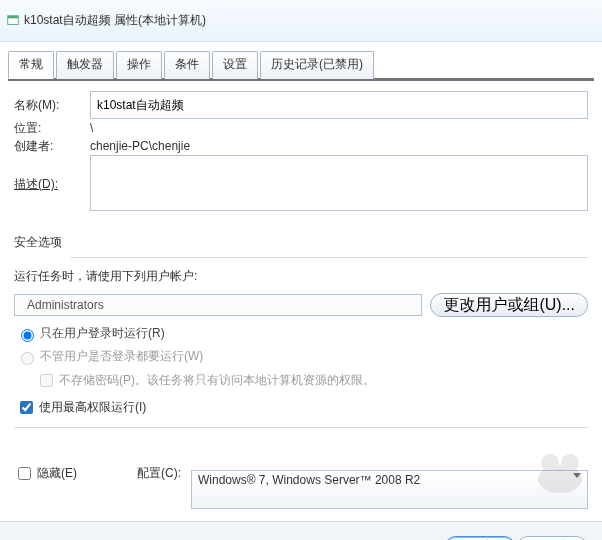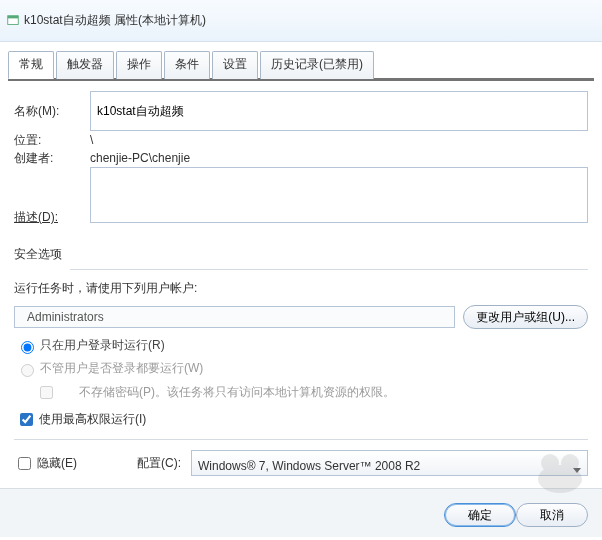--- a/index.html
+++ b/index.html
@@ -14,47 +14,47 @@
   .tabs { display: flex; border-bottom: 3px solid #737373; }
   .tab { padding: 4px 10px 5px; border: 1px solid #a9b8c8; border-bottom: none; margin-right: 2px; background: linear-gradient(#fdfdfe,#eef2f6); border-radius: 2px 2px 0 0; position: relative; top: 1px; cursor: default; }
   .tab.active { background: #fff; top: 1px; border-bottom: 1px solid #fff; font-weight: 400; }
 
   .panel { padding: 10px 14px 0 14px; }
 
   .row { display: flex; align-items: center; }
   .row .label { width: 76px; color: #333; }
   .row .value { flex: 1; }
 
-  .text-input { width: 100%; height: 40px; border: 1px solid #b5c4d6; padding: 2px 6px; font-size: 12px; background: #fff; }
+  .text-input { width: 100%; height: 28px; border: 1px solid #b5c4d6; padding: 2px 6px; font-size: 12px; background: #fff; }
   .text-ro { padding: 2px 0; }
   .textarea { width: 100%; height: 56px; border: 1px solid #b5c4d6; padding: 4px 6px; font-size: 12px; resize: none; background: #fff; }
 
   .group-label { margin-top: 20px; margin-bottom: 10px; color: #333; }
   .hr-after { border-top: 1px solid #d4dbe3; margin-top: -4px; margin-bottom: 10px; margin-left: 56px; }
 
   .instruction { margin-bottom: 8px; }
 
   .account-row { display: flex; align-items: center; gap: 8px; margin-bottom: 8px; }
   .ro-field { flex: 1; height: 22px; border: 1px solid #b5c4d6; padding: 3px 12px; background: #fafbfc; color: #555; }
-  .btn { height: 24px; padding: 0 12px; border: 1px solid #9fb2c6; background: linear-gradient(#fdfdfe,#e8eef5); border-radius: 12px; font-size: 12px; cursor: default; }
+  .btn { height: 24px; padding: 0 12px; border: 1px solid #9fb2c6; background: linear-gradient(#fdfdfe,#e8eef5); border-radius: 12px; font-size: 16px; cursor: default; }
   .btn.primary { border: 1px solid #4a90d9; box-shadow: 0 0 0 1px #89b9e8 inset; }
 
   .opt { display: flex; align-items: center; margin: 6px 0 6px 2px; color: #444; }
   .opt input { margin-right: 6px; }
-  .opt.indent { margin-left: 22px; gap: 20px; }
+  .opt.indent { margin-left: 22px; }
   .dim { color: #9b9b9b; }
 
   .check-row { display: flex; align-items: center; margin: 8px 0 8px 2px; }
   .check-row input { margin-right: 6px; }
 
   .sep { border-top: 1px solid #d4dbe3; margin: 10px 0; }
 
   .bottom-row { display: flex; align-items: center; gap: 10px; padding: 0 14px; }
   .bottom-row .label-config { margin-left: 50px; }
-  .select { flex: 1; height: 26px; border: 1px solid #b5c4d6; background: linear-gradient(#fff,#f0f3f7); padding: 2px 6px; display: flex; align-items: flex-end; justify-content: space-between; }
+  .select { flex: 1; height: 39px; border: 1px solid #b5c4d6; background: linear-gradient(#fff,#f0f3f7); padding: 2px 6px; display: flex; align-items: flex-start; justify-content: space-between; margin-top: 32px; }
   .chevron { width: 0; height: 0; border-left: 4px solid transparent; border-right: 4px solid transparent; border-top: 5px solid #666; }
 
   .dlg-buttons { display: flex; justify-content: flex-end; gap: 0; padding: 14px 14px 10px; border-top: 1px solid #d8dee6; margin-top: 12px; background: #f2f5f8; }
   .dlg-buttons .btn { min-width: 72px; }
 
   .watermark { position: absolute; right: 12px; bottom: 42px; opacity: .18; pointer-events: none; }
   .watermark svg { width: 60px; height: 50px; }
 
   .checked-blue { accent-color: #2a74c8; }
 </style>
@@ -92,21 +92,21 @@
   <div class="row">
     <div class="label">位置:</div>
     <div class="value text-ro">\</div>
   </div>
 
   <div class="row">
     <div class="label">创建者:</div>
     <div class="value text-ro">chenjie-PC\chenjie</div>
   </div>
 
-  <div class="row" style="align-items:flex-end;text-decoration:underline;">
+  <div class="row" style="align-items:center;text-decoration:underline;">
     <div class="label">描述(D):</div>
     <div class="value"><textarea class="textarea" style=""></textarea></div>
   </div>
 
   <div class="group-label">安全选项</div>
   <div class="hr-after"></div>
 
   <div class="instruction">运行任务时，请使用下列用户帐户:</div>
 
   <div class="account-row">

